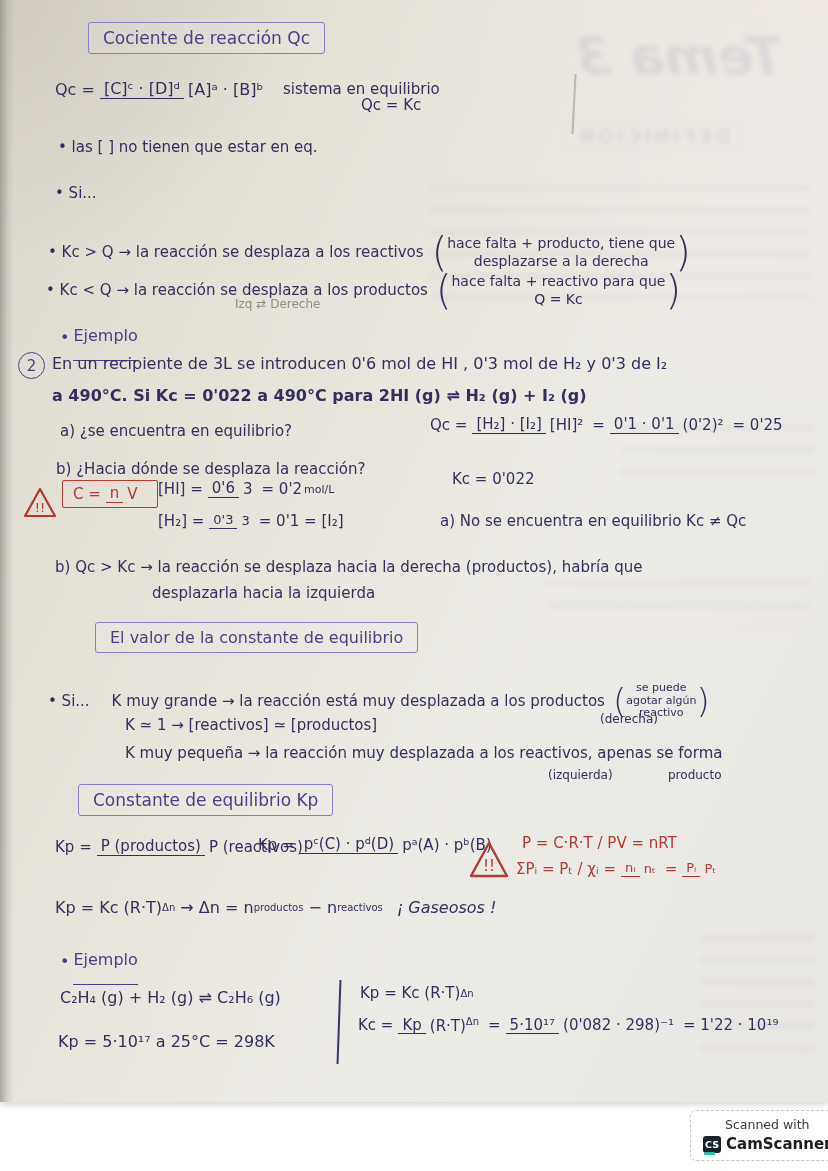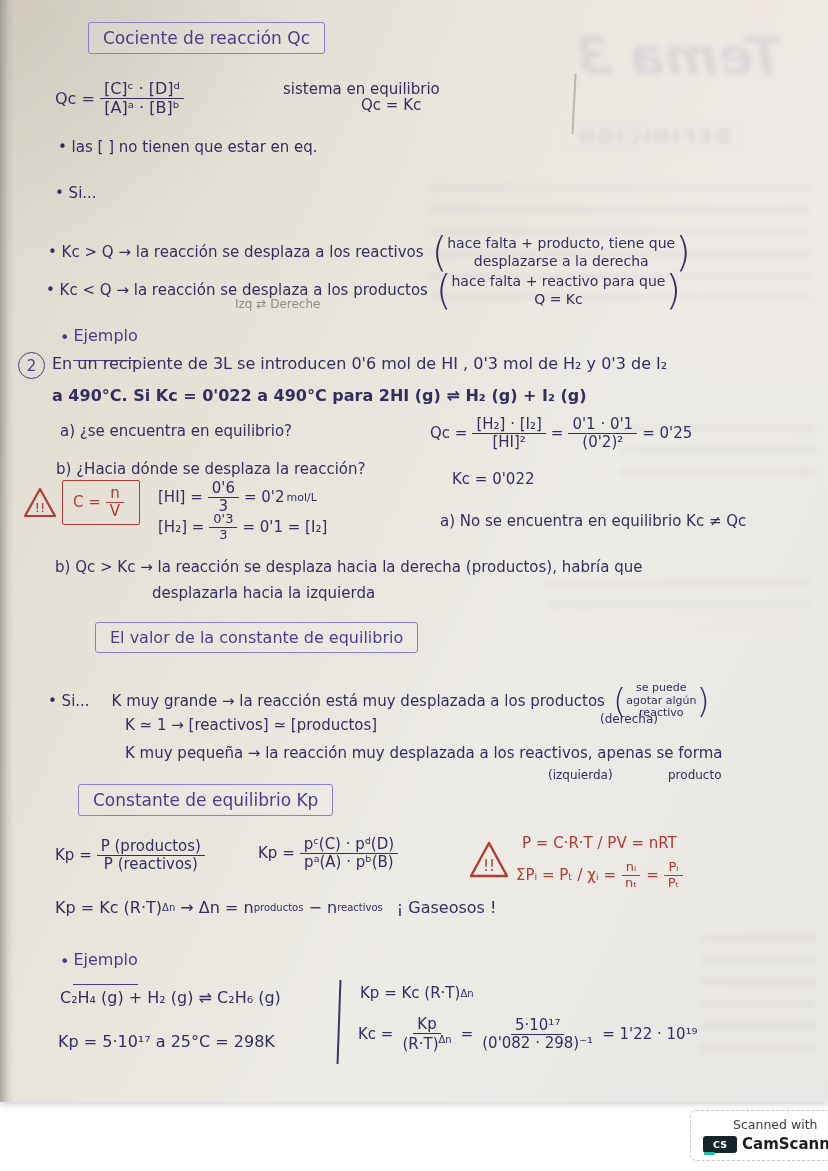--- a/index.html
+++ b/index.html
@@ -12,42 +12,42 @@
       linear-gradient(115deg,#ddd8cd 0%,#e6e2d8 28%,#edebe6 62%,#e9e7e3 100%);
     box-shadow:0 2px 7px rgba(60,60,60,.25);}
   .edgeL{position:absolute;left:0;top:0;width:14px;height:1102px;
     background:linear-gradient(90deg,rgba(120,118,114,.55),rgba(160,158,152,.25) 55%,rgba(160,158,152,0));}
   .ink{color:#332e5e;}
   .purple{color:#4a3d88;}
   .red{color:#b23a33;}
   .pencil{color:#8f8c85;}
   .fs14{font-size:12px;} .fs15{font-size:15px;} .fs16{font-size:16px;} .fs17{font-size:17px;}
   .row{display:inline-flex;align-items:center;white-space:nowrap;}
-  .frac{display:inline-flex;flex-direction:column;align-items:center;text-align:center;line-height:1.12;margin:0 5px;vertical-align:middle;}
+  .frac{display:inline-flex;flex-direction:row;align-items:center;text-align:center;line-height:1.12;margin:0 5px;vertical-align:middle;}
   .frac .num{border-bottom:1.7px solid currentColor;padding:0 4px;}
   .frac .den{padding:0 4px;}
   .titlebox{border:1.7px solid #8a7dc9;border-radius:3px;padding:5px 14px;color:#4a3d88;background:rgba(255,255,255,.10);white-space:nowrap;}
   .u{border-bottom:1.7px solid currentColor;padding-bottom:15px;margin-top:12px;}
   .circnum{border:1.8px solid #4a3d88;border-radius:50%;width:25px;height:25px;display:flex;align-items:center;justify-content:center;color:#4a3d88;font-size:15px;}
   .paren2{display:inline-flex;align-items:center;margin-left:8px;}
   .paren2 .par{font-size:40px;font-weight:200;line-height:.9;}
   .paren2 .stack{display:flex;flex-direction:column;font-size:14px;line-height:1.3;text-align:center;}
   .paren3 .par{font-size:34px;}
   .paren3 .stack{font-size:11px;line-height:1.15;}
   .redbox{border:1.9px solid #b23a33;border-radius:2px;padding:4px 10px;color:#b23a33;}
   sup.s{font-size:10px;vertical-align:super;} sub.s{font-size:10px;vertical-align:sub;}
   .unit{font-size:11px;vertical-align:super;margin-left:2px;}
   .divline{width:2px;background:#3a3566;transform:rotate(2deg);}
   .ghost{filter:blur(2.5px);opacity:.14;transform:scaleX(-1);color:#7f76a6;font-weight:bold;}
   .smudge{filter:blur(2px);opacity:.55;background:repeating-linear-gradient(180deg,rgba(125,118,150,.10) 0 6px,rgba(125,118,150,0) 6px 22px);}
   .crease{background:#9b988f;opacity:.6;transform:rotate(3deg);}
   .badge{position:absolute;left:690px;top:1110px;background:#ffffff;border:1.5px dashed #c7c7c7;border-radius:6px;padding:6px 12px 7px;text-align:center;}
   .badge .sw{font-size:12.5px;color:#3c3c3c;margin-bottom:3px;}
   .brandrow{display:flex;align-items:center;justify-content:center;gap:5px;}
-  .cslogo{position:relative;width:34px;height:17px;background:#16232b;color:#ffffff;font-size:9.5px;font-weight:bold;border-radius:3px;display:flex;align-items:center;justify-content:center;}
+  .cslogo{position:relative;width:18px;height:17px;background:#16232b;color:#ffffff;font-size:9.5px;font-weight:bold;border-radius:3px;display:flex;align-items:center;justify-content:center;}
   .cslogo::after{content:"";position:absolute;left:1px;bottom:-2.5px;width:11px;height:3px;background:#22c2ac;border-radius:1px;}
   .brand{font-size:15px;font-weight:bold;color:#1d1d1f;}
   svg.warn{display:block;}
 </style>
 </head>
 <body>
 
 <div class="sheet">
   <div class="edgeL"></div>
 
@@ -213,21 +213,21 @@
     </span>
   </div>
 
   <div class="abs row ink fs16" style="left:55px;top:898px;">
     <span>Kp = Kc (R·T)</span>
       <sup class="s">Δn</sup>
     <span style="white-space:pre;"> → Δn = n</span>
       <sub class="s">productos</sub>
     <span style="white-space:pre;"> − n</span>
       <sub class="s">reactivos</sub>
-    <span style="margin-left:14px;">¡ Gaseosos !</span>
+    <span style="margin-left:14px;font-style:italic;">¡ Gaseosos !</span>
   </div>
 
   <div class="abs row purple fs16" style="left:60px;top:938px;">
     <span style="margin-right:4px;">•</span>
     <span class="u">Ejemplo</span>
   </div>
   <div class="abs ink fs16" style="left:60px;top:988px;">C₂H₄ (g) + H₂ (g) ⇌ C₂H₆ (g)</div>
   <div class="abs ink fs16" style="left:58px;top:1032px;">Kp = 5·10¹⁷ a 25°C = 298K</div>
   <div class="abs divline" style="left:338px;top:980px;height:84px;"></div>
   <div class="abs row ink fs15" style="left:360px;top:984px;">

